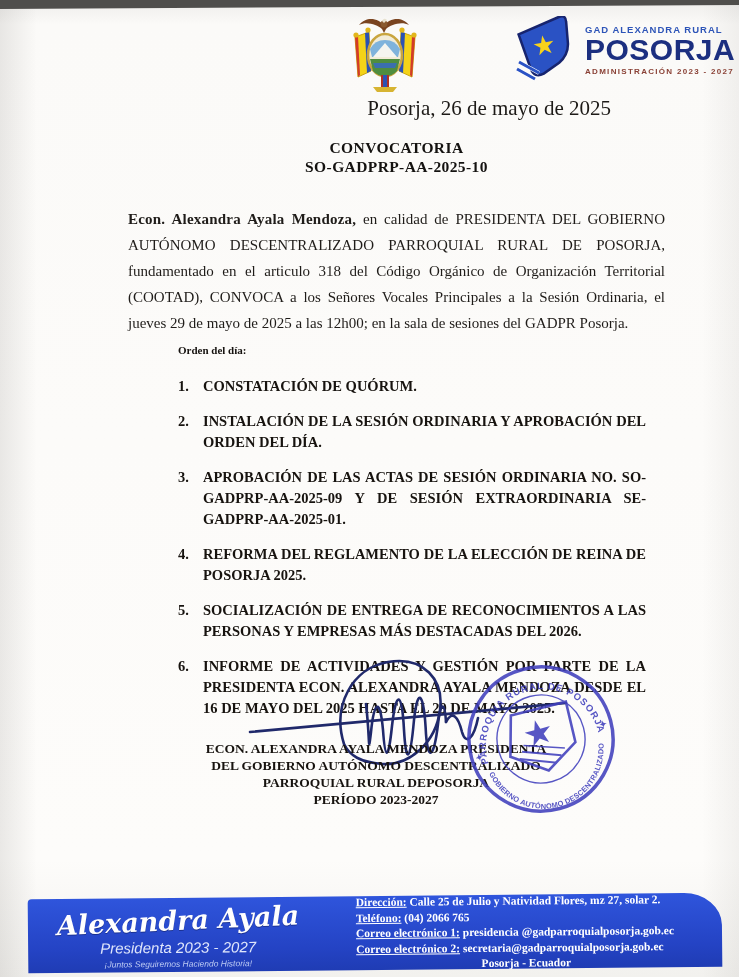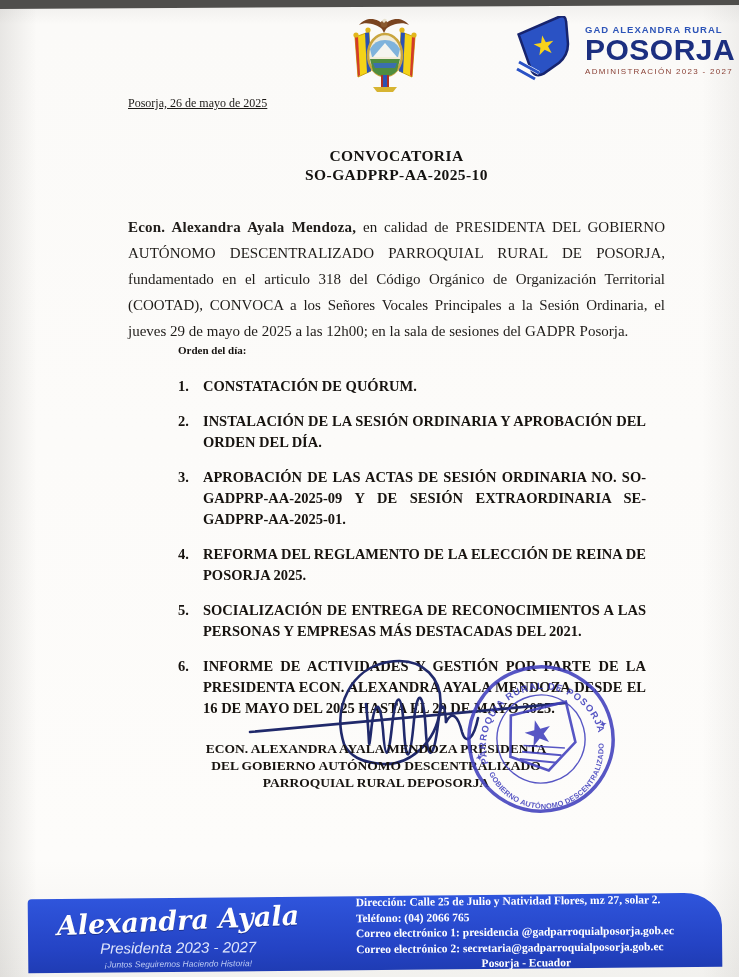--- a/index.html
+++ b/index.html
@@ -16,26 +16,26 @@
   .edge-top { position:absolute; top:-4px; left:-8px; width:755px; height:11px;
     background:#4f4e4c; transform:rotate(-.3deg); }
 
   
   .arms { position:absolute; left:343px; top:13px; }
   .brand { position:absolute; left:511px; top:16px; display:flex; align-items:flex-start; }
   .brand-shield { margin-right:6px; }
   .brand-text { padding-top:8px; font-family:"Liberation Sans", sans-serif; }
   .brand-line1 { font-size:9.5px; font-weight:bold; letter-spacing:1px; color:#2e55b8; }
   .brand-name  { font-size:30px; font-weight:bold; letter-spacing:.5px; color:#1c2f80; line-height:30px; }
-  .brand-admin { font-size:8px; font-weight:normal; letter-spacing:1.3px; color:#8a4136; margin-top:2px; }
+  .brand-admin { font-size:8px; font-weight:bold; letter-spacing:1.3px; color:#8a4136; margin-top:2px; }
 
   .dateline { position:absolute; left:128px; top:96px; width:537px;
-    text-align:left; padding-right:54px; font-size:12px; color:#1d1a17;text-decoration:underline; }
-
-  .content { position:absolute; left:128px; top:146px; width:537px; }
+    text-align:right; padding-right:54px; font-size:21px; color:#1d1a17; }
+
+  .content { position:absolute; left:128px; top:138px; width:537px; }
   .doc-title { text-align:center; font-weight:bold; font-size:15.5px; line-height:19px; letter-spacing:.4px; color:#141210; }
   .paragraph { margin-top:30px; font-size:15px; line-height:26px; text-align:justify; color:#1f1c19; }
   .paragraph b { letter-spacing:.2px; }
 
   .agenda { position:absolute; left:178px; top:344px; width:468px; }
   .agenda-heading { font-weight:bold; font-size:11px; color:#15120f; }
   .agenda ol { list-style:none; counter-reset:li; margin-top:20px; }
   .agenda li { counter-increment:li; position:relative; padding-left:25px;
     font-weight:bold; font-size:14.5px; line-height:21px; text-align:justify;
     color:#17130f; margin-bottom:14px; }
@@ -55,21 +55,21 @@
   .ribbon-left { width:300px; text-align:center; padding-top:4px; }
   .script-name { font-family:"DejaVu Serif", serif; font-style:italic; font-weight:bold;
     font-size:27px; transform:rotate(-2deg); color:#ffffff; text-shadow:0 1px 0 rgba(0,0,30,.35); }
   .sub-title { font-family:"Liberation Sans", sans-serif; font-style:italic;
     font-size:15px; color:#dfe6fb; margin-top:3px; }
   .slogan { font-family:"Liberation Sans", sans-serif; font-style:italic;
     font-size:8.5px; color:#bccaf3; margin-top:3px; }
   .ribbon-right { flex:1; padding:4px 26px 2px 28px;
     font-family:"Liberation Serif", serif; font-weight:bold; font-size:11.5px;
     line-height:15.5px; color:#ffffff; }
-  .ribbon-right .u { }
+  .ribbon-right .u { text-decoration:underline; }
   .ribbon-loc { text-align:center; }
 </style>
 </head>
 <body>
 
 <div class="photo">
 
   <div class="edge-top"></div>
 
   <svg class="arms" width="84" height="82" viewBox="0 0 84 82">
@@ -131,38 +131,39 @@
     <p class="paragraph"><b>Econ. Alexandra Ayala Mendoza,</b><span> en calidad de PRESIDENTA DEL GOBIERNO AUTÓNOMO DESCENTRALIZADO PARROQUIAL RURAL DE POSORJA, fundamentado en el articulo 318 del Código Orgánico de Organización Territorial (COOTAD), CONVOCA a los Señores Vocales Principales a la Sesión Ordinaria, el jueves 29 de mayo de 2025 a las 12h00; en la sala de sesiones del GADPR Posorja.</span></p>
   </div>
 
   <div class="agenda">
     <div class="agenda-heading">Orden del día:</div>
     <ol>
       <li>CONSTATACIÓN DE QUÓRUM.</li>
       <li>INSTALACIÓN DE LA SESIÓN ORDINARIA Y APROBACIÓN DEL ORDEN DEL DÍA.</li>
       <li>APROBACIÓN DE LAS ACTAS DE SESIÓN ORDINARIA NO. SO-GADPRP-AA-2025-09 Y DE SESIÓN EXTRAORDINARIA SE-GADPRP-AA-2025-01.</li>
       <li>REFORMA DEL REGLAMENTO DE LA ELECCIÓN DE REINA DE POSORJA 2025.</li>
-      <li>SOCIALIZACIÓN DE ENTREGA DE RECONOCIMIENTOS A LAS PERSONAS Y EMPRESAS MÁS DESTACADAS DEL 2021.</li>
+      <li>SOCIALIZACIÓN DE ENTREGA DE RECONOCIMIENTOS A LAS PERSONAS Y EMPRESAS MÁS DESTACADAS DEL 2026.</li>
       <li>INFORME DE ACTIVIDADES Y GESTIÓN POR PARTE DE LA PRESIDENTA ECON. ALEXANDRA AYALA MENDOZA DESDE EL 16 DE MAYO DEL 2025 HASTA EL 29 DE MAYO 2025.</li>
     </ol>
   </div>
 
   <svg class="sig-scribble" width="320" height="140" viewBox="0 0 320 140">
     <g fill="none" stroke="#20296b" stroke-width="2.6" stroke-linecap="round">
       <path d="M2,86 C70,80 200,68 318,57"></path>
       <path d="M96,98 C84,60 104,22 140,16 C176,10 196,34 192,64 C188,96 162,120 134,118 C112,116 102,110 96,98"></path>
       <path d="M118,58 C122,92 120,112 123,86 C126,56 132,50 135,84 C137,112 140,118 144,80 C148,44 154,44 156,84 C158,118 162,118 166,74 C170,38 176,48 178,88 C180,116 186,112 190,78 C193,52 197,58 198,76"></path>
       <path d="M198,76 C204,64 210,70 214,86 C218,100 226,92 230,72"></path>
     </g>
   </svg>
 
   <div class="sig-block">
     <div>ECON. ALEXANDRA AYALA MENDOZA PRESIDENTA</div>
     <div>DEL GOBIERNO AUTÓNOMO DESCENTRALIZADO</div>
     <div>PARROQUIAL RURAL DEPOSORJA</div>
+    <div>PERÍODO 2023-2027</div>
   </div>
 
   <svg class="stamp" width="180" height="180" viewBox="0 0 180 180">
     <defs>
       <path id="arcTop" d="M 34,108 A 57,57 0 1 1 146,108"></path>
       <path id="arcBottom" d="M 30,100 A 60,60 0 0 0 150,100"></path>
     </defs>
     <g transform="rotate(-15 90 90)" fill="none" stroke="#4140bd">
       <circle cx="90" cy="90" r="72" stroke-width="3.5"></circle>
       <circle cx="90" cy="90" r="44" stroke-width="1.4"></circle>

